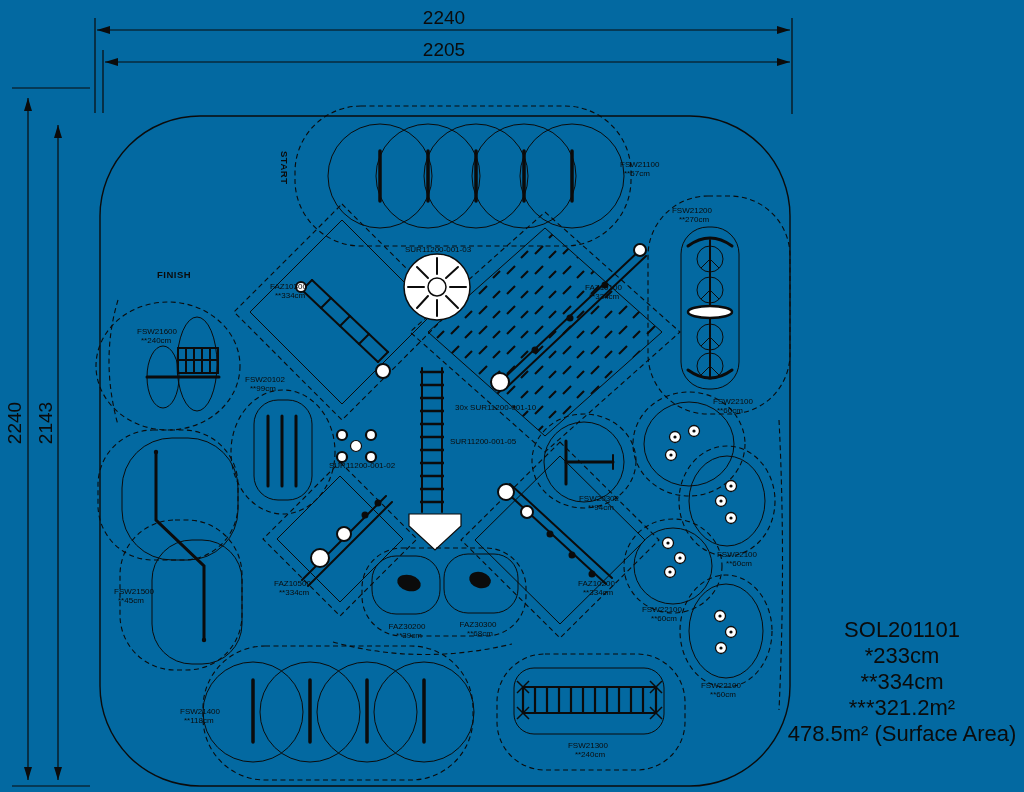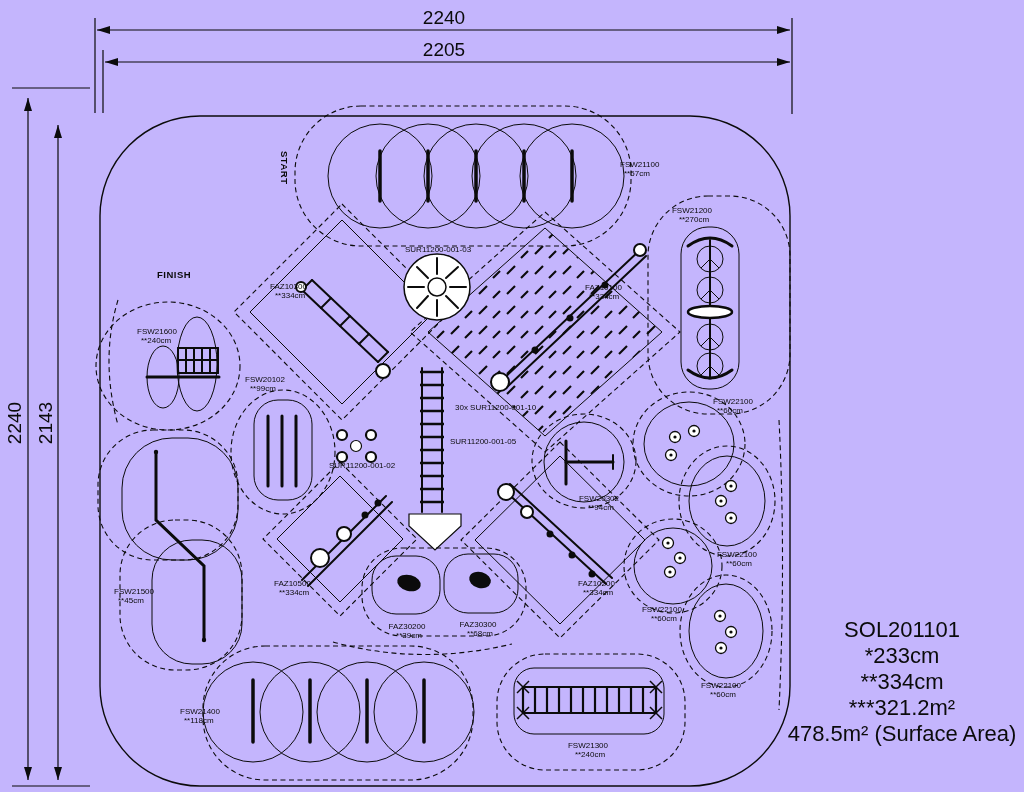--- a/index.html
+++ b/index.html
@@ -1,16 +1,16 @@
 <!DOCTYPE html>
 <html><head>
 <meta charset="utf-8">
 <style>
   html,body{margin:0;padding:0;background:#fff;}
-  #stage{position:relative;width:1024px;height:792px;background:#c4b5fd;overflow:hidden;
+  #stage{position:relative;width:1024px;height:792px;background:#0369a1;overflow:hidden;
          font-family:"Liberation Sans", sans-serif;}
   svg{position:absolute;left:0;top:0;}
   text{fill:#0b0b0b;font-family:"Liberation Sans", sans-serif;}
   .lbl{font-size:8px;}
   .dim{font-size:19px;}
   .flag{font-size:9.5px;font-weight:bold;letter-spacing:.5px;}
   .legend{font-size:22px;}
   .thin{stroke:#0b0b0b;stroke-width:1;fill:none;}
   .dash{stroke:#0b0b0b;stroke-width:1.1;fill:none;stroke-dasharray:5 3.5;}
   .bold{stroke:#0b0b0b;stroke-width:3;fill:none;stroke-linecap:round;}

